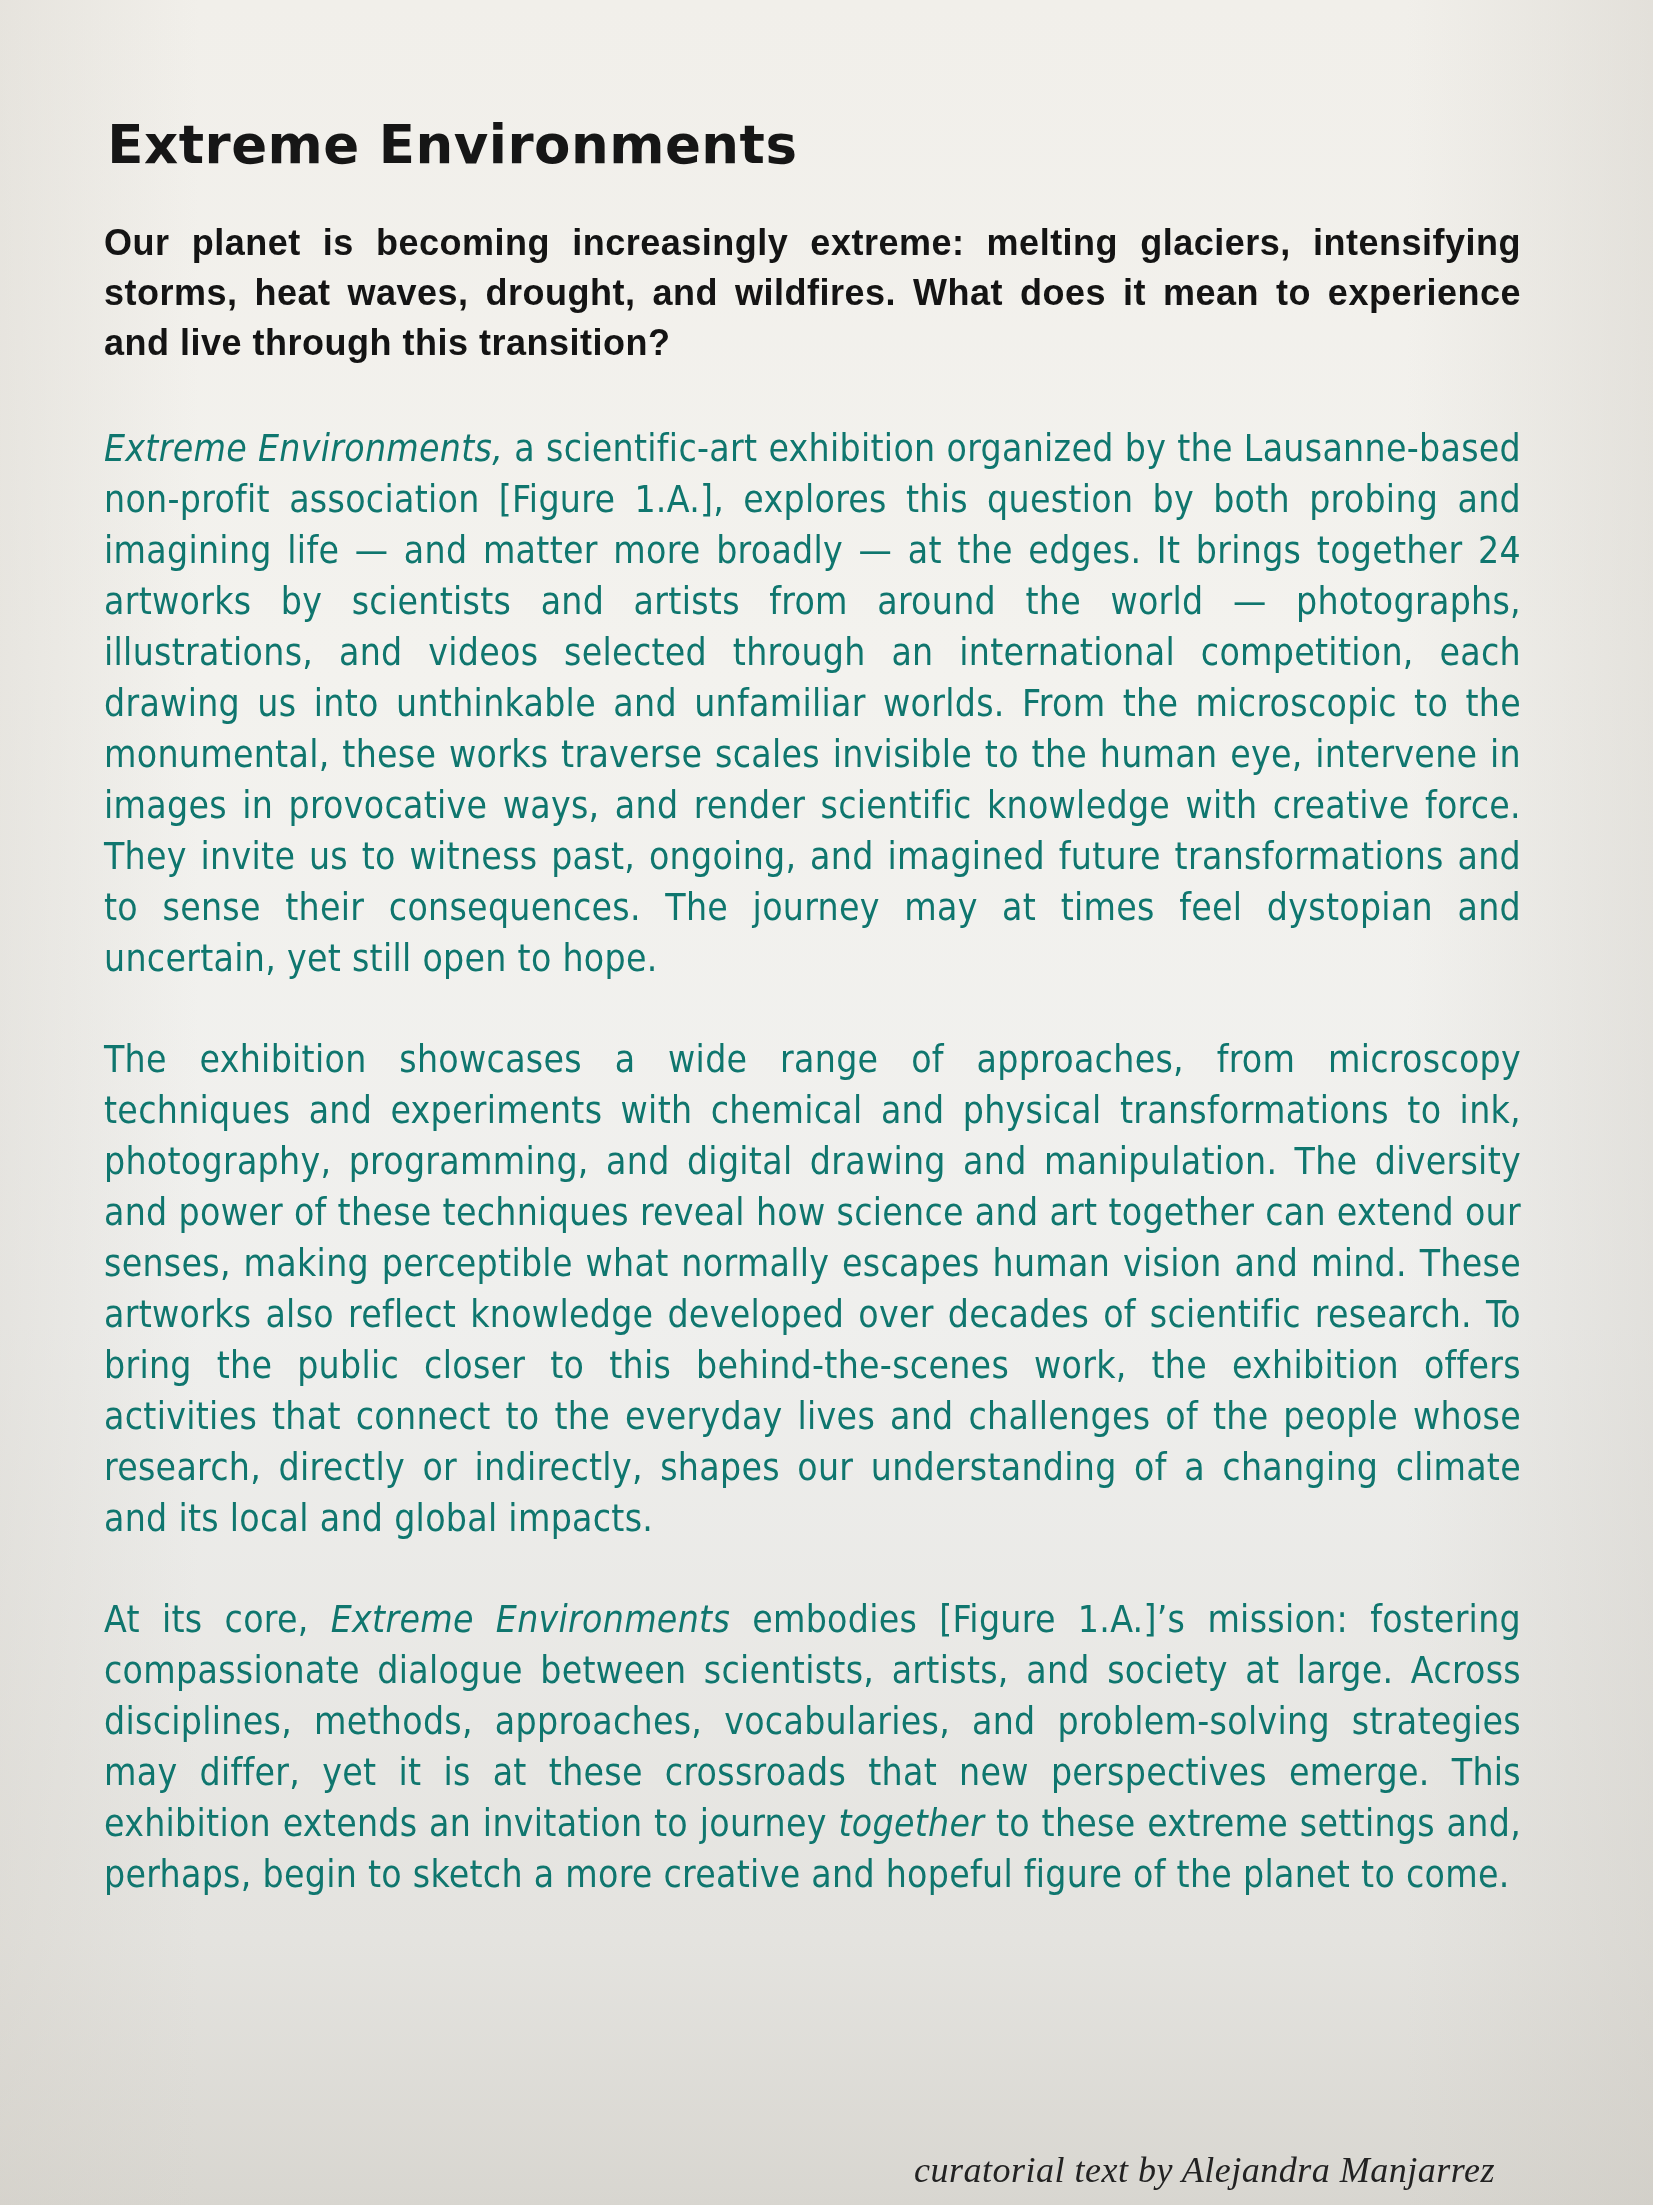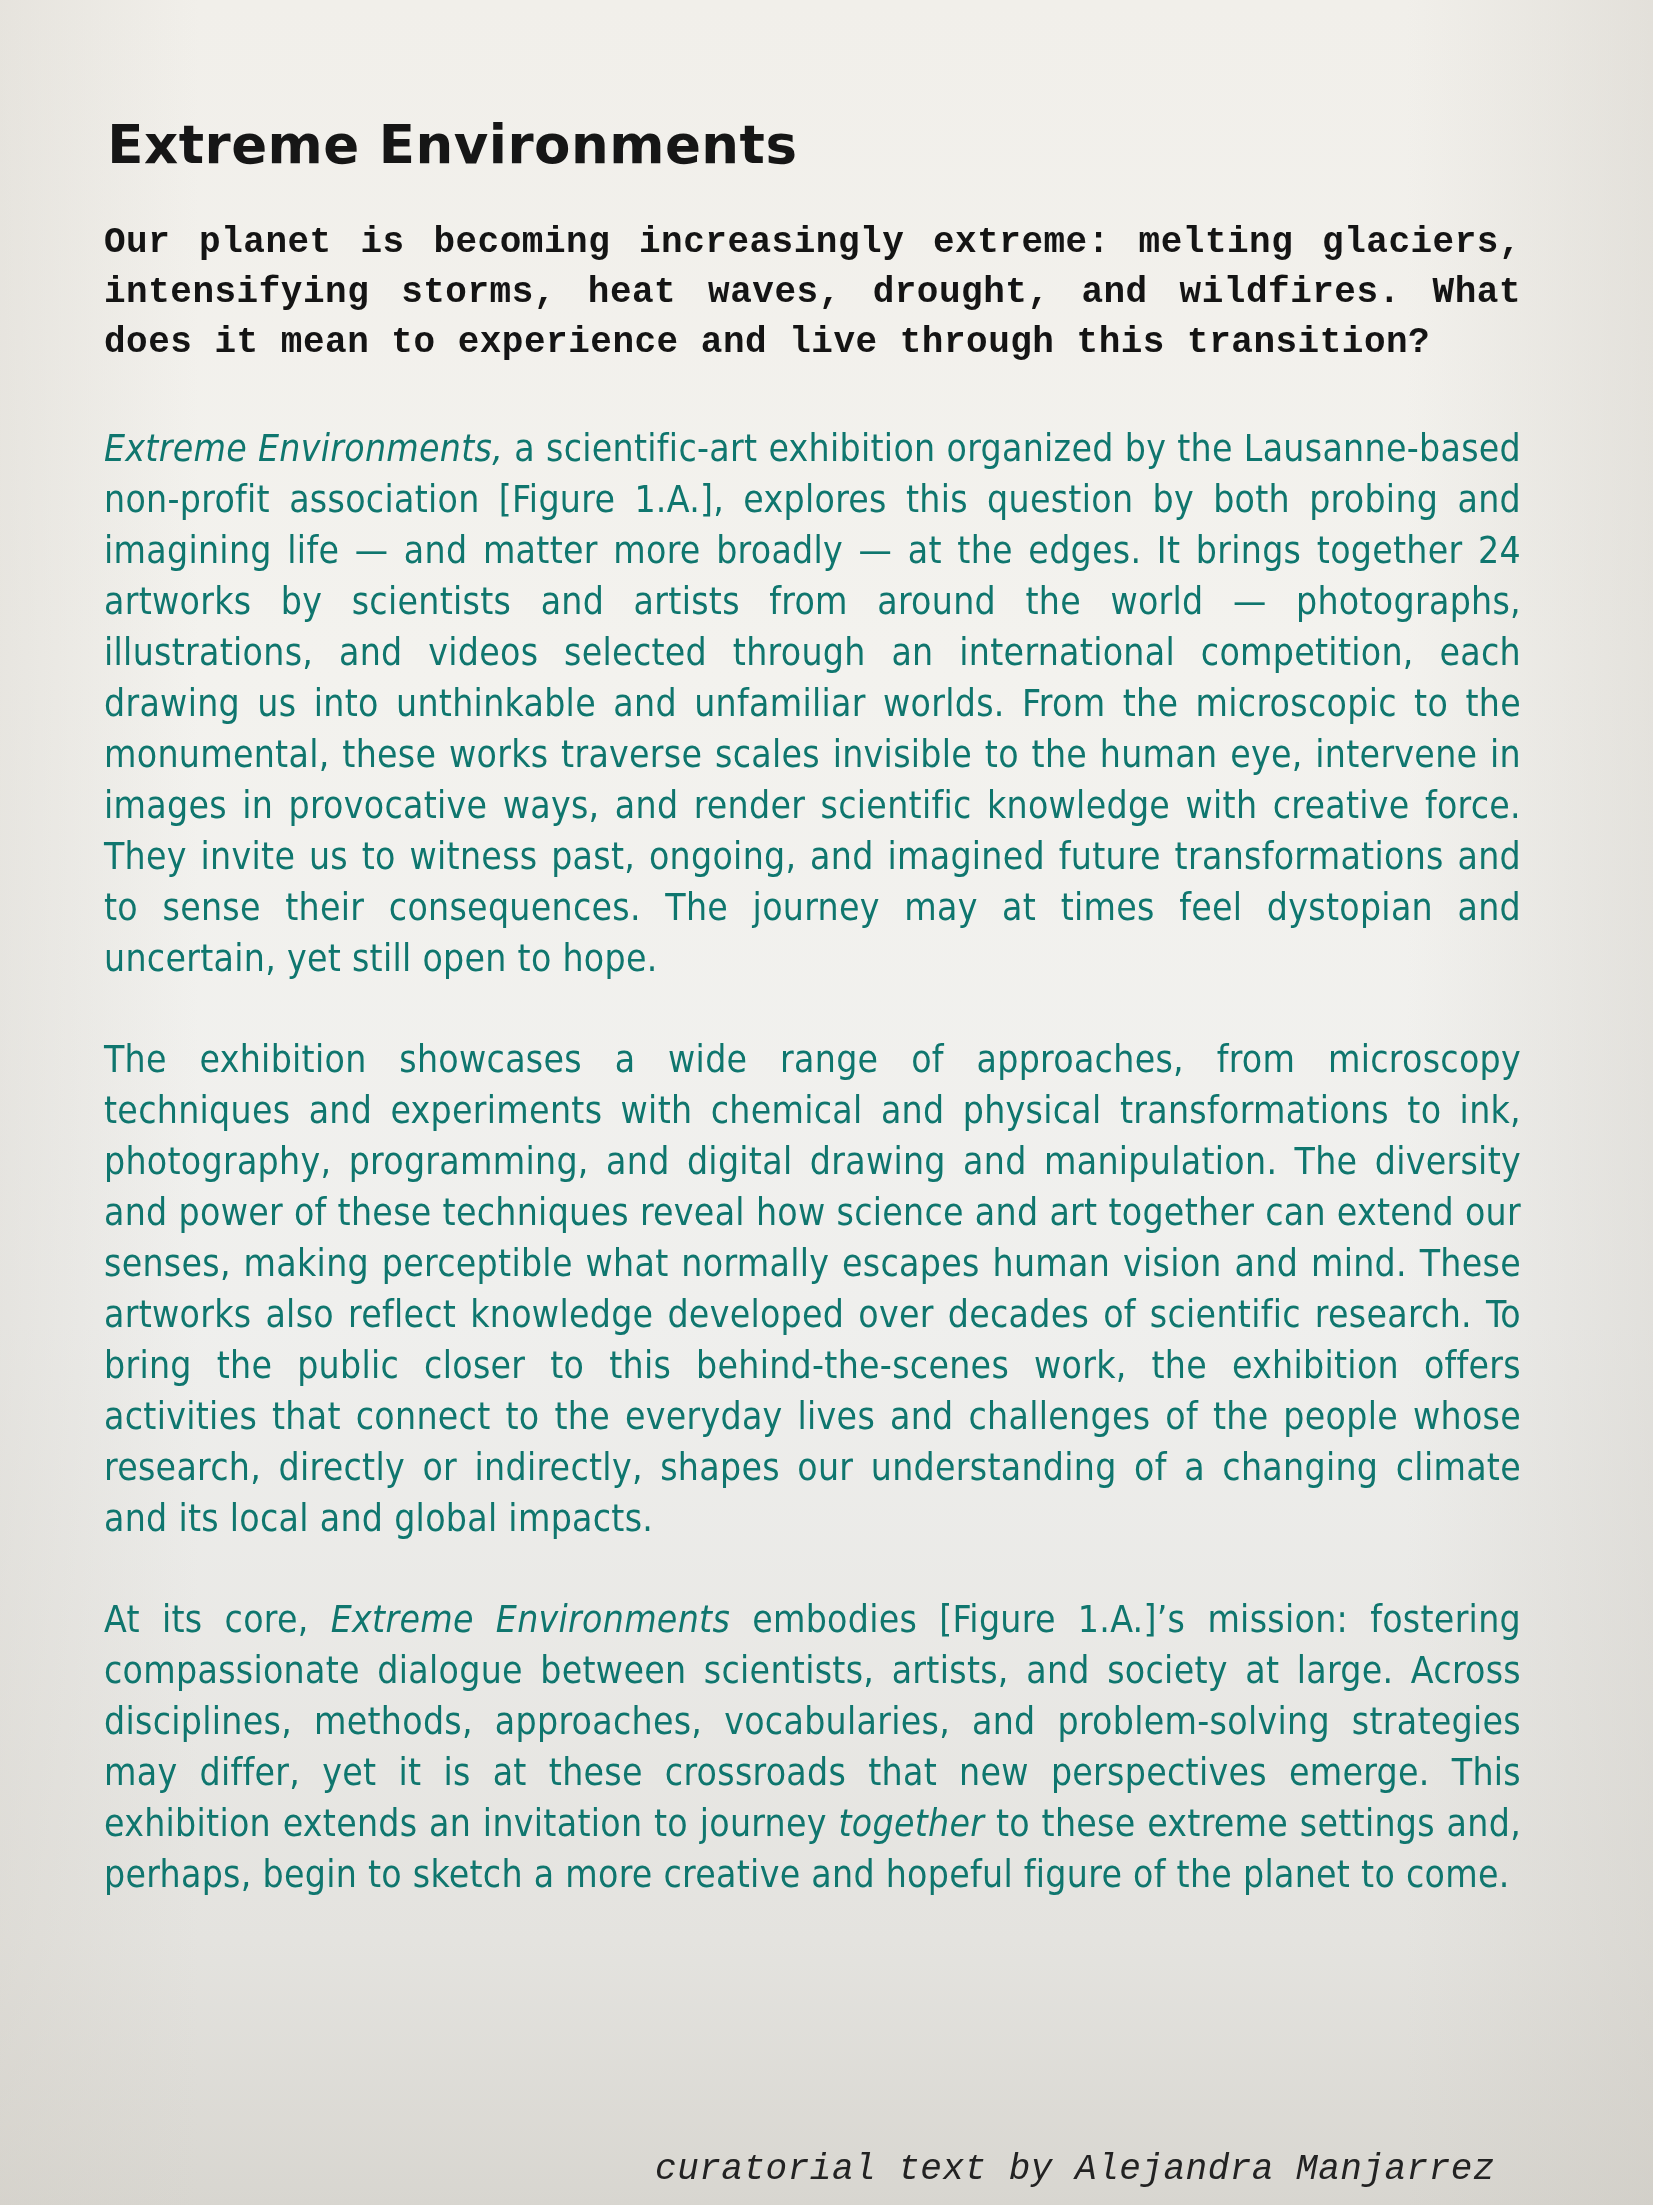--- a/index.html
+++ b/index.html
@@ -32,21 +32,21 @@
     .title {
       font-family: "DejaVu Sans", sans-serif;
       font-weight: bold;
       font-size: 53px;
       letter-spacing: 0.5px;
       color: #161616;
       margin: 0 0 44px 3.3px;
       line-height: 1.1;
     }
     .lede {
-      font-family: Liberation Mono, monospace;
+      font-family: Liberation Sans, sans-serif;
       font-weight: bold;
       font-size: 36px;
       line-height: 50px;
       text-align: justify;
       color: #141414;
       margin: 0 0 55px 0;
       letter-spacing: 0.5px;
     }
     .body-para {
       font-family: "DejaVu Sans", sans-serif;
@@ -59,21 +59,21 @@
       letter-spacing: 0.3px;
       font-stretch: condensed;
     }
     .body-para em {
       font-style: oblique;
     }
     .credit {
       position: absolute;
       right: 159px;
       top: 2149px;
-      font-family: Liberation Mono, monospace;
+      font-family: Liberation Serif, serif;
       font-style: oblique;
       font-size: 36px;
       color: #222;
       letter-spacing: 0.5px;
     }
   </style>
 </head>
 <body>
 
 <div class="vignette"></div>

